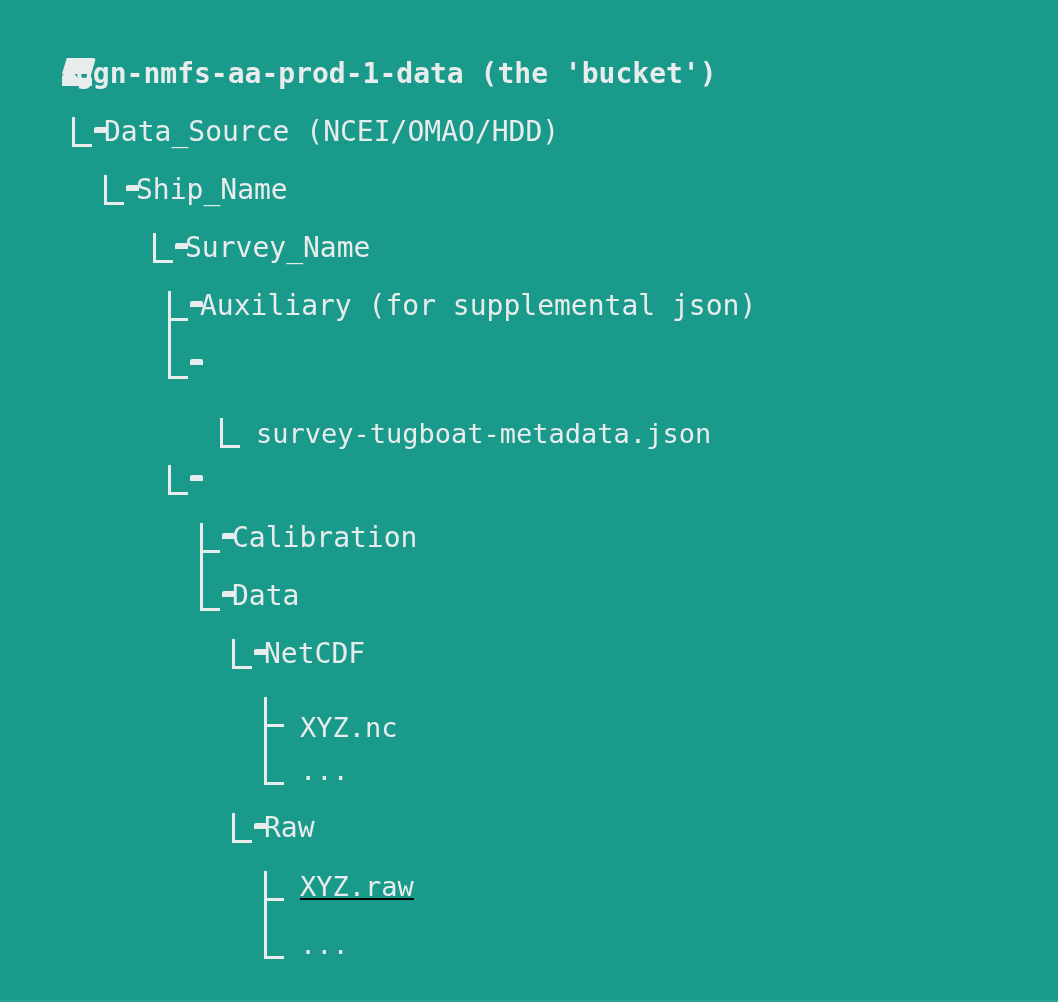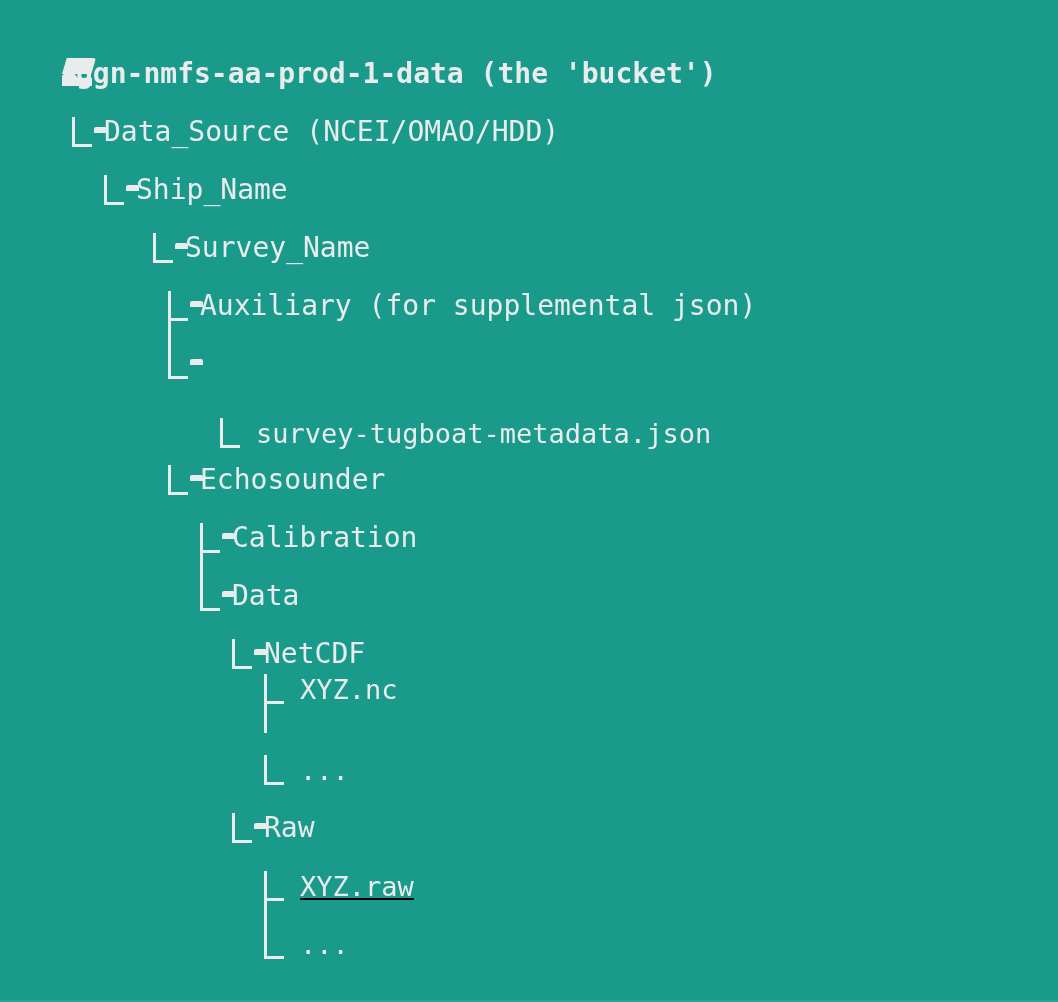--- a/index.html
+++ b/index.html
@@ -188,39 +188,38 @@
         <span class="icon" style="margin-left: 190px;"><span class="folder-icon"></span></span>
       </div>
       <div class="tree-row" style="top: 404px; left: 0px; margin-left: 20px;">
         <div class="elbow" style="left: 200px;"></div>
         <span class="icon" style="margin-left: 222px;"><span class="file-icon"></span></span>
         <span class="label file-label">survey-tugboat-metadata.json</span>
       </div>
       <div class="tree-row" style="top: 451px; left: 0px;">
         <div class="elbow" style="left: 168px;"></div>
         <span class="icon" style="margin-left: 190px;"><span class="folder-icon"></span></span>
-        <span class="label folder-label">Echosounder</span>
       </div>
       <div class="tree-row" style="top: 509px; left: 0px;">
         <div class="elbow tee" style="left: 200px;"></div>
         <div class="vline" style="left: 200px; top: 29px; height: 44px;"></div>
         <span class="icon" style="margin-left: 222px;"><span class="folder-icon"></span></span>
         <span class="label folder-label">Calibration</span>
       </div>
       <div class="tree-row" style="top: 567px; left: 0px; justify-content: center;">
         <div class="elbow" style="left: 200px;"></div>
         <span class="icon" style="margin-left: 222px;"><span class="folder-icon"></span></span>
         <span class="label folder-label">Data</span>
       </div>
       <div class="tree-row" style="top: 625px; left: 0px;">
         <div class="elbow" style="left: 232px;"></div>
         <span class="icon" style="margin-left: 254px;"><span class="folder-icon"></span></span>
         <span class="label folder-label">NetCDF</span>
       </div>
-      <div class="tree-row" style="top: 660px; left: 0px;">
+      <div class="tree-row" style="top: 683px; left: 0px; align-items: flex-end;">
         <div class="elbow tee" style="left: 264px;"></div>
         <div class="vline" style="left: 264px; top: 29px; height: 44px;"></div>
         <span class="icon" style="margin-left: 286px;"><span class="file-icon"></span></span>
         <span class="label file-label">XYZ.nc</span>
       </div>
       <div class="tree-row" style="top: 741px; left: 0px;">
         <div class="elbow" style="left: 264px;"></div>
         <span class="icon" style="margin-left: 286px;"><span class="file-icon"></span></span>
         <span class="label file-label">...</span>
       </div>

